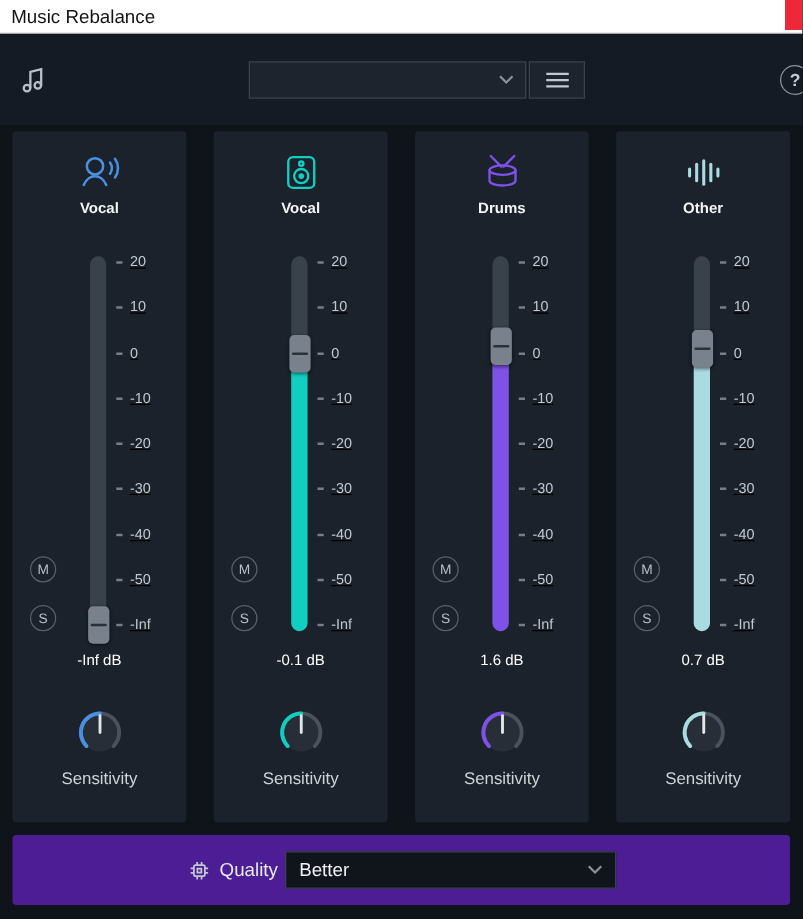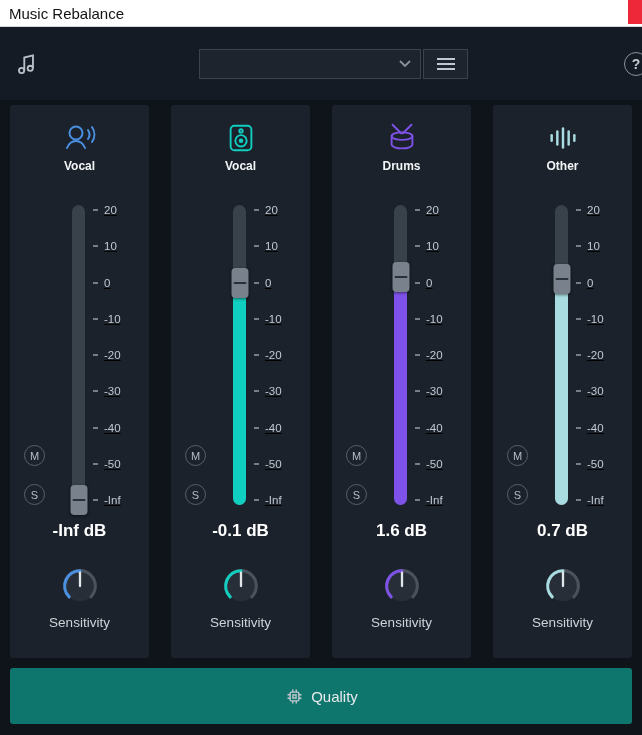--- a/index.html
+++ b/index.html
@@ -45,25 +45,25 @@
     margin-top:-1px;background:#2b313a;border-radius:1px;}
   .scale{height:100%;width:42px;display:flex;flex-direction:column;
     justify-content:space-between;padding:0;}
   .tick{display:flex;align-items:center;gap:6px;height:10px;
     font-size:11.5px;color:#c2c8cf;}
   .tm{width:5px;height:2px;background:#767e88;flex:0 0 auto;}
   .ms{position:absolute;left:14px;bottom:0;display:flex;flex-direction:column;gap:18px;}
   .ms-btn{width:21px;height:21px;border:1.5px solid #596069;border-radius:50%;
     display:flex;align-items:center;justify-content:center;color:#b7bdc4;
     font-size:11px;cursor:pointer;background:transparent;box-sizing:border-box;}
-  .ch-value{margin-top:16px;height:20px;font-size:17px;font-weight:700;color:#ffffff;}
+  .ch-value{margin-top:16px;height:20px;font-size:12px;font-weight:400;color:#ffffff;}
   .knob{margin-top:22px;width:46px;height:46px;color:var(--accent);cursor:pointer;}
   .knob-label{margin-top:6px;font-size:13.5px;color:#ced3d8;}
   
-  .quality-bar{margin:10px 10px 0;height:56px;background:#0f766e;border-radius:3px;
+  .quality-bar{margin:10px 10px 0;height:56px;background:#4c1d95;border-radius:3px;
     display:flex;align-items:center;justify-content:center;gap:6px;}
   .q-icon{display:flex;align-items:center;color:#c2c8cf;}
   .q-label{font-size:15px;color:#e8eaec;}
   .q-select{width:265px;height:30px;background:#10151c;border:1px solid #3a424d;
     display:flex;align-items:center;justify-content:space-between;padding:0 10px;
     color:#eef0f2;font-size:15px;cursor:pointer;box-sizing:border-box;}
 </style>
 </head>
 <body>
 
@@ -393,13 +393,19 @@
 
 <div class="quality-bar">
   <span class="q-icon">
     <svg viewBox="0 0 24 24" width="21" height="21" fill="none" stroke="currentColor" stroke-width="1.6">
       <rect x="7" y="7" width="10" height="10" rx="1.5"></rect>
       <rect x="10.2" y="10.2" width="3.6" height="3.6"></rect>
       <path d="M10 7 V4 M14 7 V4 M10 20 V17 M14 20 V17 M7 10 H4 M7 14 H4 M20 10 H17 M20 14 H17"></path>
     </svg>
   </span>
   <span class="q-label">Quality</span>
+  <div class="q-select">
+    <span>Better</span>
+    <svg viewBox="0 0 12 8" width="12" height="8">
+      <path d="M1 1 l5 5 5 -5" fill="none" stroke="#8a9299" stroke-width="1.8"></path>
+    </svg>
+  </div>
 </div>
 
 </body></html>

